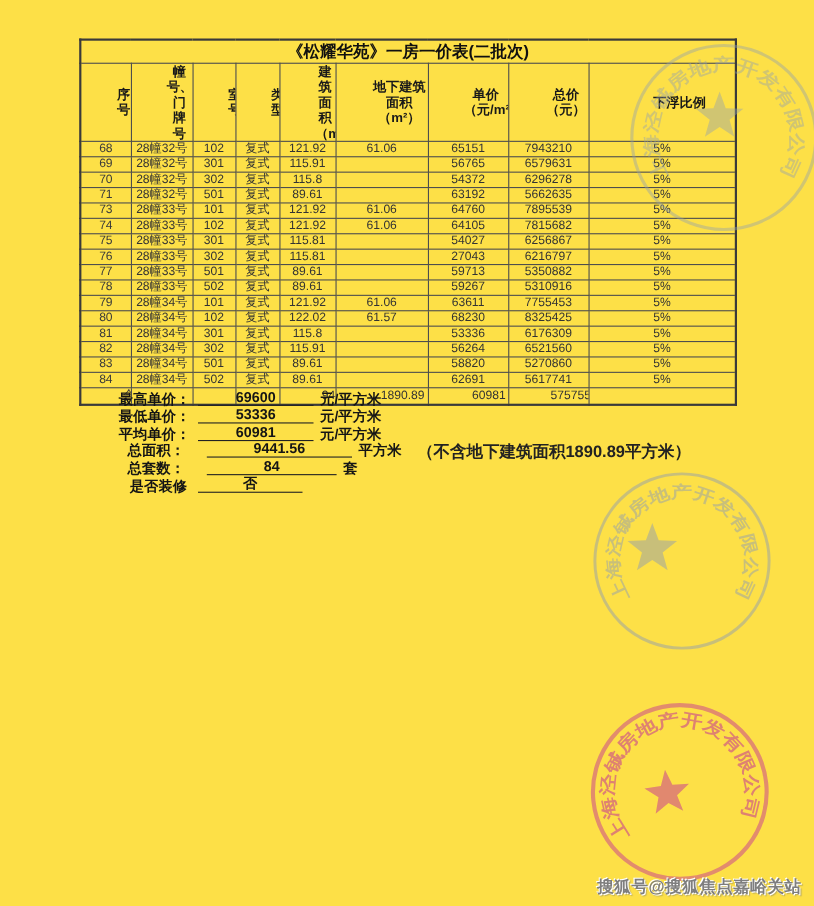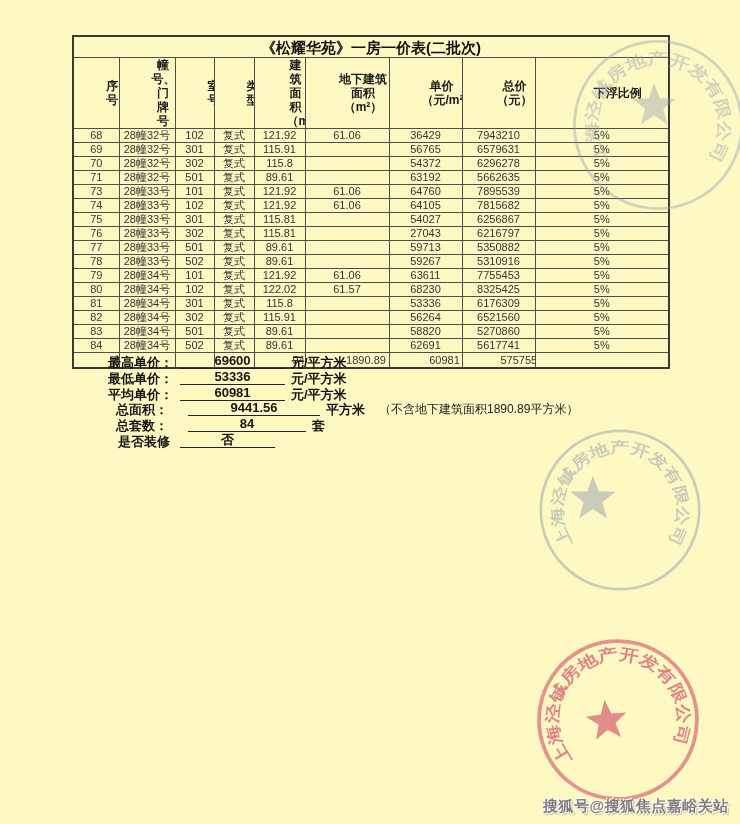--- a/index.html
+++ b/index.html
@@ -1,17 +1,17 @@
 <!DOCTYPE html>
 <html><head>
 <meta charset="utf-8">
 <style>
   html,body{margin:0;padding:0;}
   body{font-family:"Liberation Sans",sans-serif;background:#f2f2f2;}
-  .page{position:relative;width:740px;height:824px;background:#fef9c3;overflow:hidden;}
+  .page{position:relative;width:740px;height:824px;background:#fde047;overflow:hidden;}
 
   
   .tbl-wrap{position:absolute;left:72px;top:35px;z-index:2;}
   table{border-collapse:collapse;table-layout:fixed;width:596px;background:transparent;}
   td,th{border:1px solid #4e4e4e;text-align:center;vertical-align:middle;
         font-size:11px;line-height:13px;height:13px;padding:0;color:#333;
         overflow:hidden;white-space:nowrap;}
   table{border:2px solid #3a3a3a;}
   tr.title-row td{border:1px solid #4e4e4e;height:20px;font-size:15px;font-weight:bold;color:#101010;}
   tr.title-row .title-underline{border-bottom:2px solid #222;padding:0 6px 1px 6px;}
@@ -21,21 +21,21 @@
   td.seq{color:#3a3a3a;}
 
   
   .summary{position:absolute;left:108px;top:354px;z-index:3;}
   .sum-row{display:flex;align-items:flex-start;height:15.8px;font-size:13px;
            font-weight:600;color:#151515;}
   .sum-label{display:inline-block;min-width:72px;}
   .sum-value{display:inline-block;width:105px;text-align:center;
              border-bottom:1.5px solid #222;line-height:14px;}
   .sum-unit{margin-left:6px;}
-  .sum-note{margin-left:14px;font-size:12px;font-weight:400;color:#222;}
+  .sum-note{margin-left:14px;font-size:15px;font-weight:700;color:#222;}
   .sum-row.r4 .sum-label{padding-left:8px;}
   .sum-row.r4 .sum-value{width:132px;}
   .sum-row.r5 .sum-label{padding-left:8px;}
   .sum-row.r5 .sum-value{width:118px;}
   .sum-row.r6 .sum-label{padding-left:10px;min-width:62px;}
   .sum-row.r6 .sum-value{width:95px;}
 
   
   .signature{position:absolute;left:430px;top:449px;z-index:4;font-size:13.5px;
              font-weight:600;color:#141414;line-height:18px;}
@@ -101,21 +101,21 @@
   </tr>
       </tbody>
       <tbody>
     <tr>
       <td class="seq">68</td>
       <td>28幢32号</td>
       <td>102</td>
       <td>复式</td>
       <td>121.92</td>
       <td>61.06</td>
-      <td>36429</td>
+      <td>65151</td>
       <td>7943210</td>
       <td>5%</td>
     </tr>
 
     <tr>
       <td class="seq">69</td>
       <td>28幢32号</td>
       <td>301</td>
       <td>复式</td>
       <td>115.91</td>

